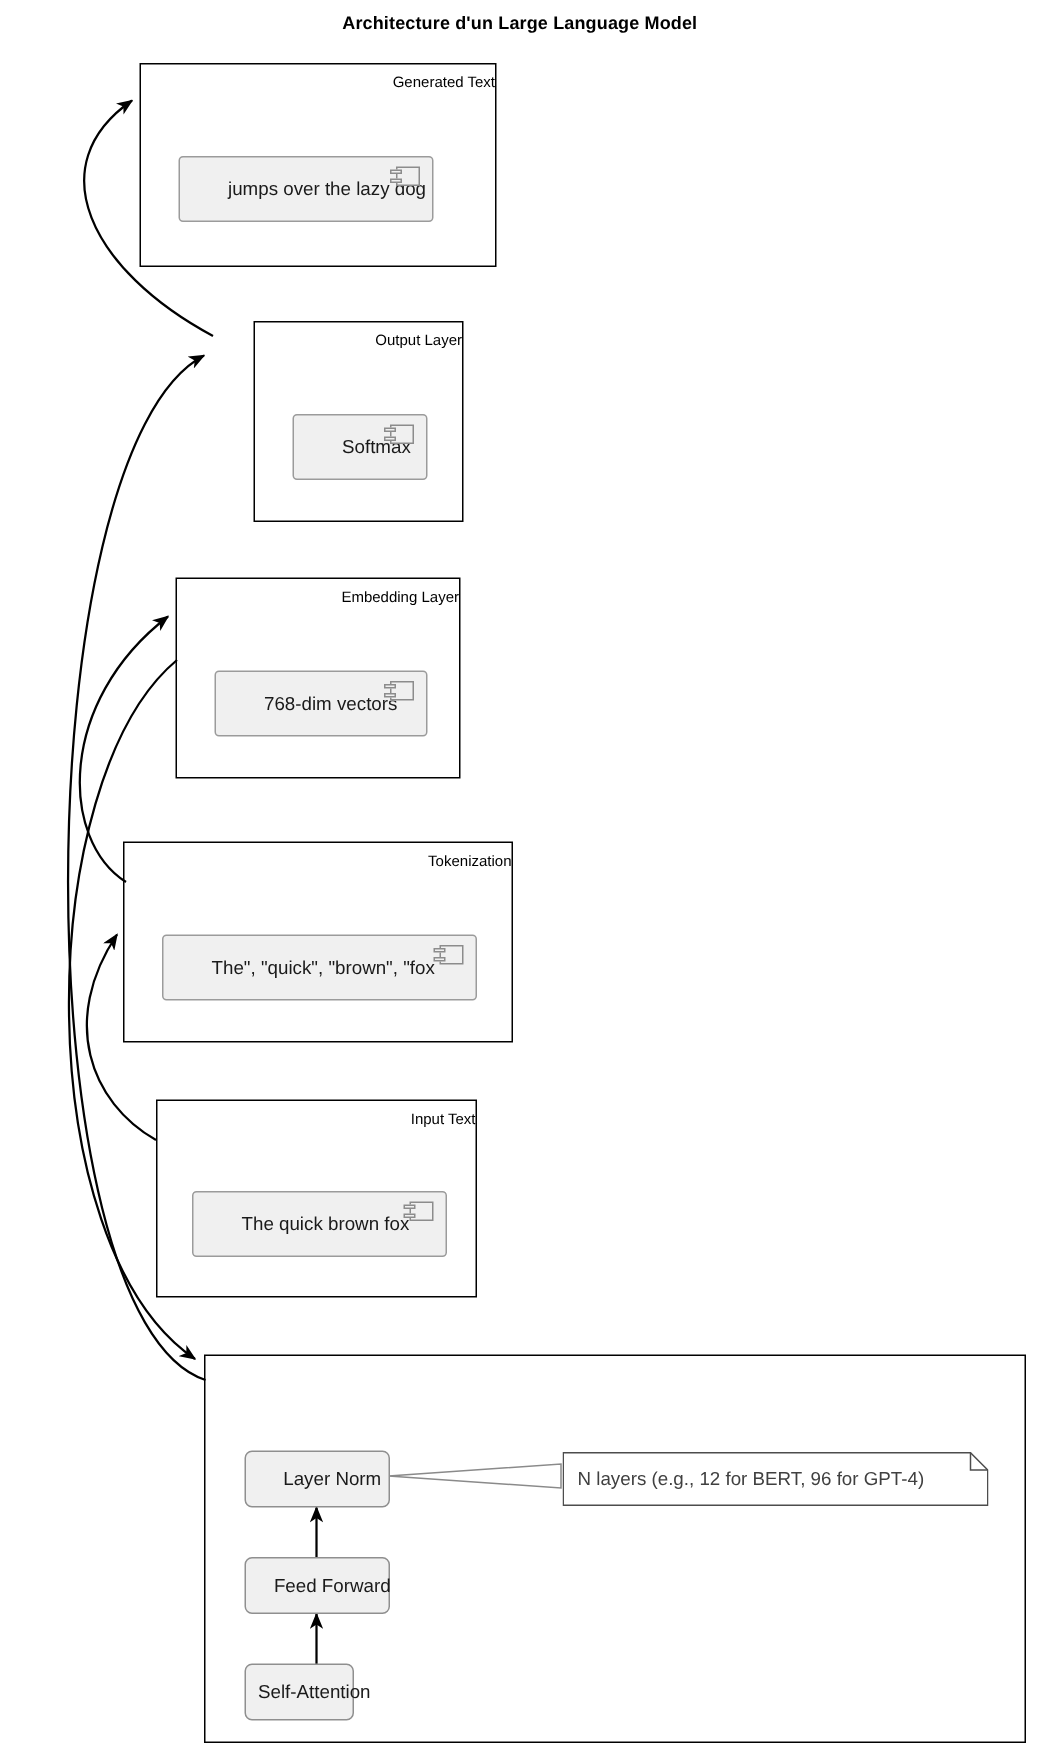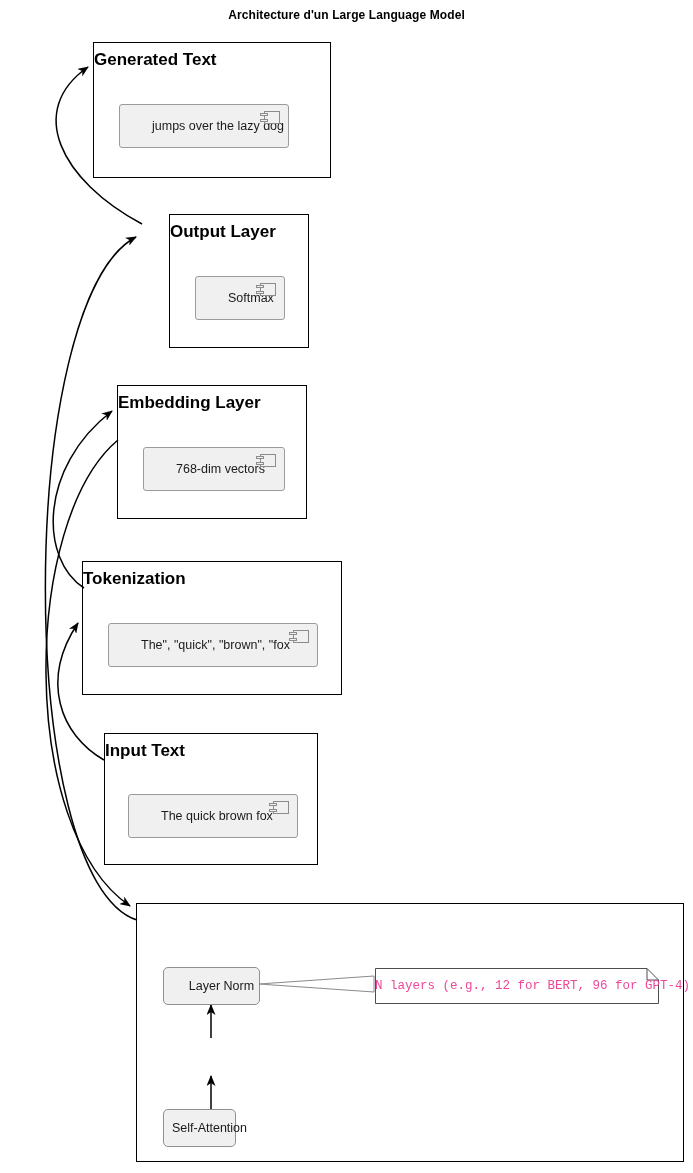--- a/index.html
+++ b/index.html
@@ -6,22 +6,22 @@
   body{width:693px;height:1173px;position:relative;overflow:hidden;
        font-family:"Liberation Sans","DejaVu Sans",sans-serif;color:#000;}
 
   #canvas{position:absolute;left:0;top:0;width:693px;height:1173px;}
 
   .diagram-title{position:absolute;left:0;top:8px;width:693px;text-align:center;
       font-size:12px;font-weight:bold;letter-spacing:.1px;}
 
   
   .pkg{position:absolute;border:1.6px solid #000;background:transparent;box-sizing:border-box;}
-  .pkg-title{position:absolute;left:0;top:7px;width:100%;text-align:left;
-      font-size:17px;font-weight:bold;}
+  .pkg-title{position:absolute;left:0;top:7px;width:100%;text-align:right;
+      font-size:10px;font-weight:normal;}
 
   
   .component{position:absolute;background:#f0f0f0;border:1px solid #9b9b9b;
       border-radius:3px;box-sizing:border-box;display:flex;align-items:center;}
   .component .clabel{font-size:12.5px;padding-left:32px;color:#1a1a1a;white-space:nowrap;}
 
   
   .comp-icon{position:absolute;right:8px;top:6px;width:20px;height:13px;}
   .comp-icon .body{position:absolute;left:4px;top:0;width:16px;height:13px;
       border:1px solid #8c8c8c;background:#f0f0f0;box-sizing:border-box;}
@@ -30,22 +30,22 @@
   .comp-icon .t1{top:2px;}
   .comp-icon .t2{top:8px;}
 
   
   .node{position:absolute;background:#f0f0f0;border:1px solid #8f8f8f;border-radius:5px;
       box-sizing:border-box;display:flex;align-items:center;justify-content:center;
       font-size:12.5px;color:#1a1a1a;white-space:nowrap;padding-left:20px;}
 
   
   .note{position:absolute;box-sizing:border-box;display:flex;align-items:center;}
-  .note .note-text{position:relative;z-index:2;font-size:12.5px;
-      color:#ec4899;white-space:nowrap;font-family:Liberation Mono, monospace;}
+  .note .note-text{position:relative;z-index:2;font-size:12.5px;padding-left:10px;
+      color:#404040;white-space:nowrap;}
   .note svg{position:absolute;left:0;top:0;}
 
   svg.edges{position:absolute;left:0;top:0;width:693px;height:1173px;
       pointer-events:none;overflow:visible;}
 </style>
 </head>
 <body>
 
 <div id="canvas">
 
@@ -132,20 +132,21 @@
           <span class="tab t1"></span>
           <span class="tab t2"></span>
       </span>
     </div>
   </div>
 
   <div class="pkg" style="left:136px;top:903px;width:548px;height:259px;">
 
     <div class="node" style="left:26px;top:63px;width:97px;height:38px;">Layer Norm</div>
 
+    <div class="node" style="left:26px;top:134px;width:97px;height:38px;">Feed Forward</div>
 
     <div class="node" style="left:26px;top:205px;width:73px;height:38px;text-align:center;">Self-Attention</div>
 
     <div class="note" style="left:238px;top:64px;width:284px;height:36px;">
       <svg width="284" height="36" viewBox="0 0 284 36">
         <path d="M0.5,0.5 H272 L283.5,12 V35.5 H0.5 Z" fill="#ffffff" stroke="#4d4d4d" stroke-width="1"></path>
         <path d="M272,0.5 V12 H283.5" fill="none" stroke="#4d4d4d" stroke-width="1"></path>
       </svg>
       <span class="note-text">N layers (e.g., 12 for BERT, 96 for GPT-4)</span>
     </div>

